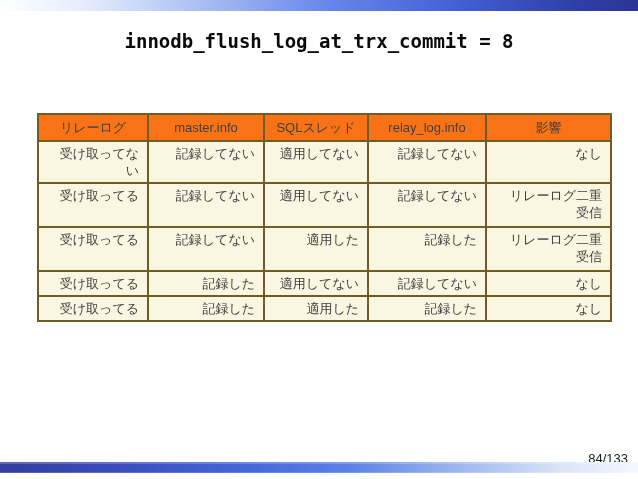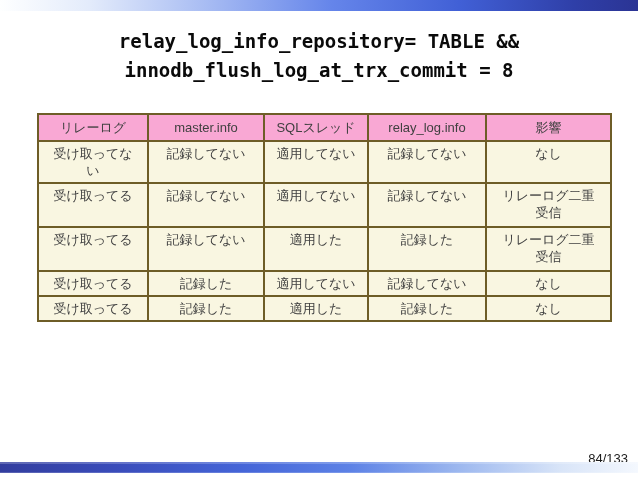--- a/index.html
+++ b/index.html
@@ -54,47 +54,46 @@
     font-size: 13px;
     line-height: 17px;
     color: #404040;
   }
   .data-table th, .data-table td {
     border: 2px solid #6e5d27;
     padding: 3px 8px;
     overflow: hidden;
   }
   .data-table th {
-    background: #f9a8d4;
+    background: #f97316;
     font-weight: normal;
     text-align: center;
     height: 19px;
   }
   .data-table td {
     background: #f9f6e1;
-    text-align: center;
+    text-align: right;
     vertical-align: top;
     white-space: pre-line;
   }
   .data-table tr.tall td { height: 36px; }
 
   
   .page-number {
     position: absolute; top: 451px; right: 10px;
     font-size: 13px;
     color: #1a1a1a;
   }
 </style>
 </head>
 <body>
 
 <div class="top-bar"></div>
 
 <div class="title">
-  <div>relay_log_info_repository= TABLE &amp;&amp;</div>
   <div>innodb_flush_log_at_trx_commit = 8</div>
 </div>
 
 <table class="data-table">
   <colgroup>
     <col style="width:110px">
     <col style="width:116px">
     <col style="width:104px">
     <col style="width:118px">
     <col style="width:125px">

